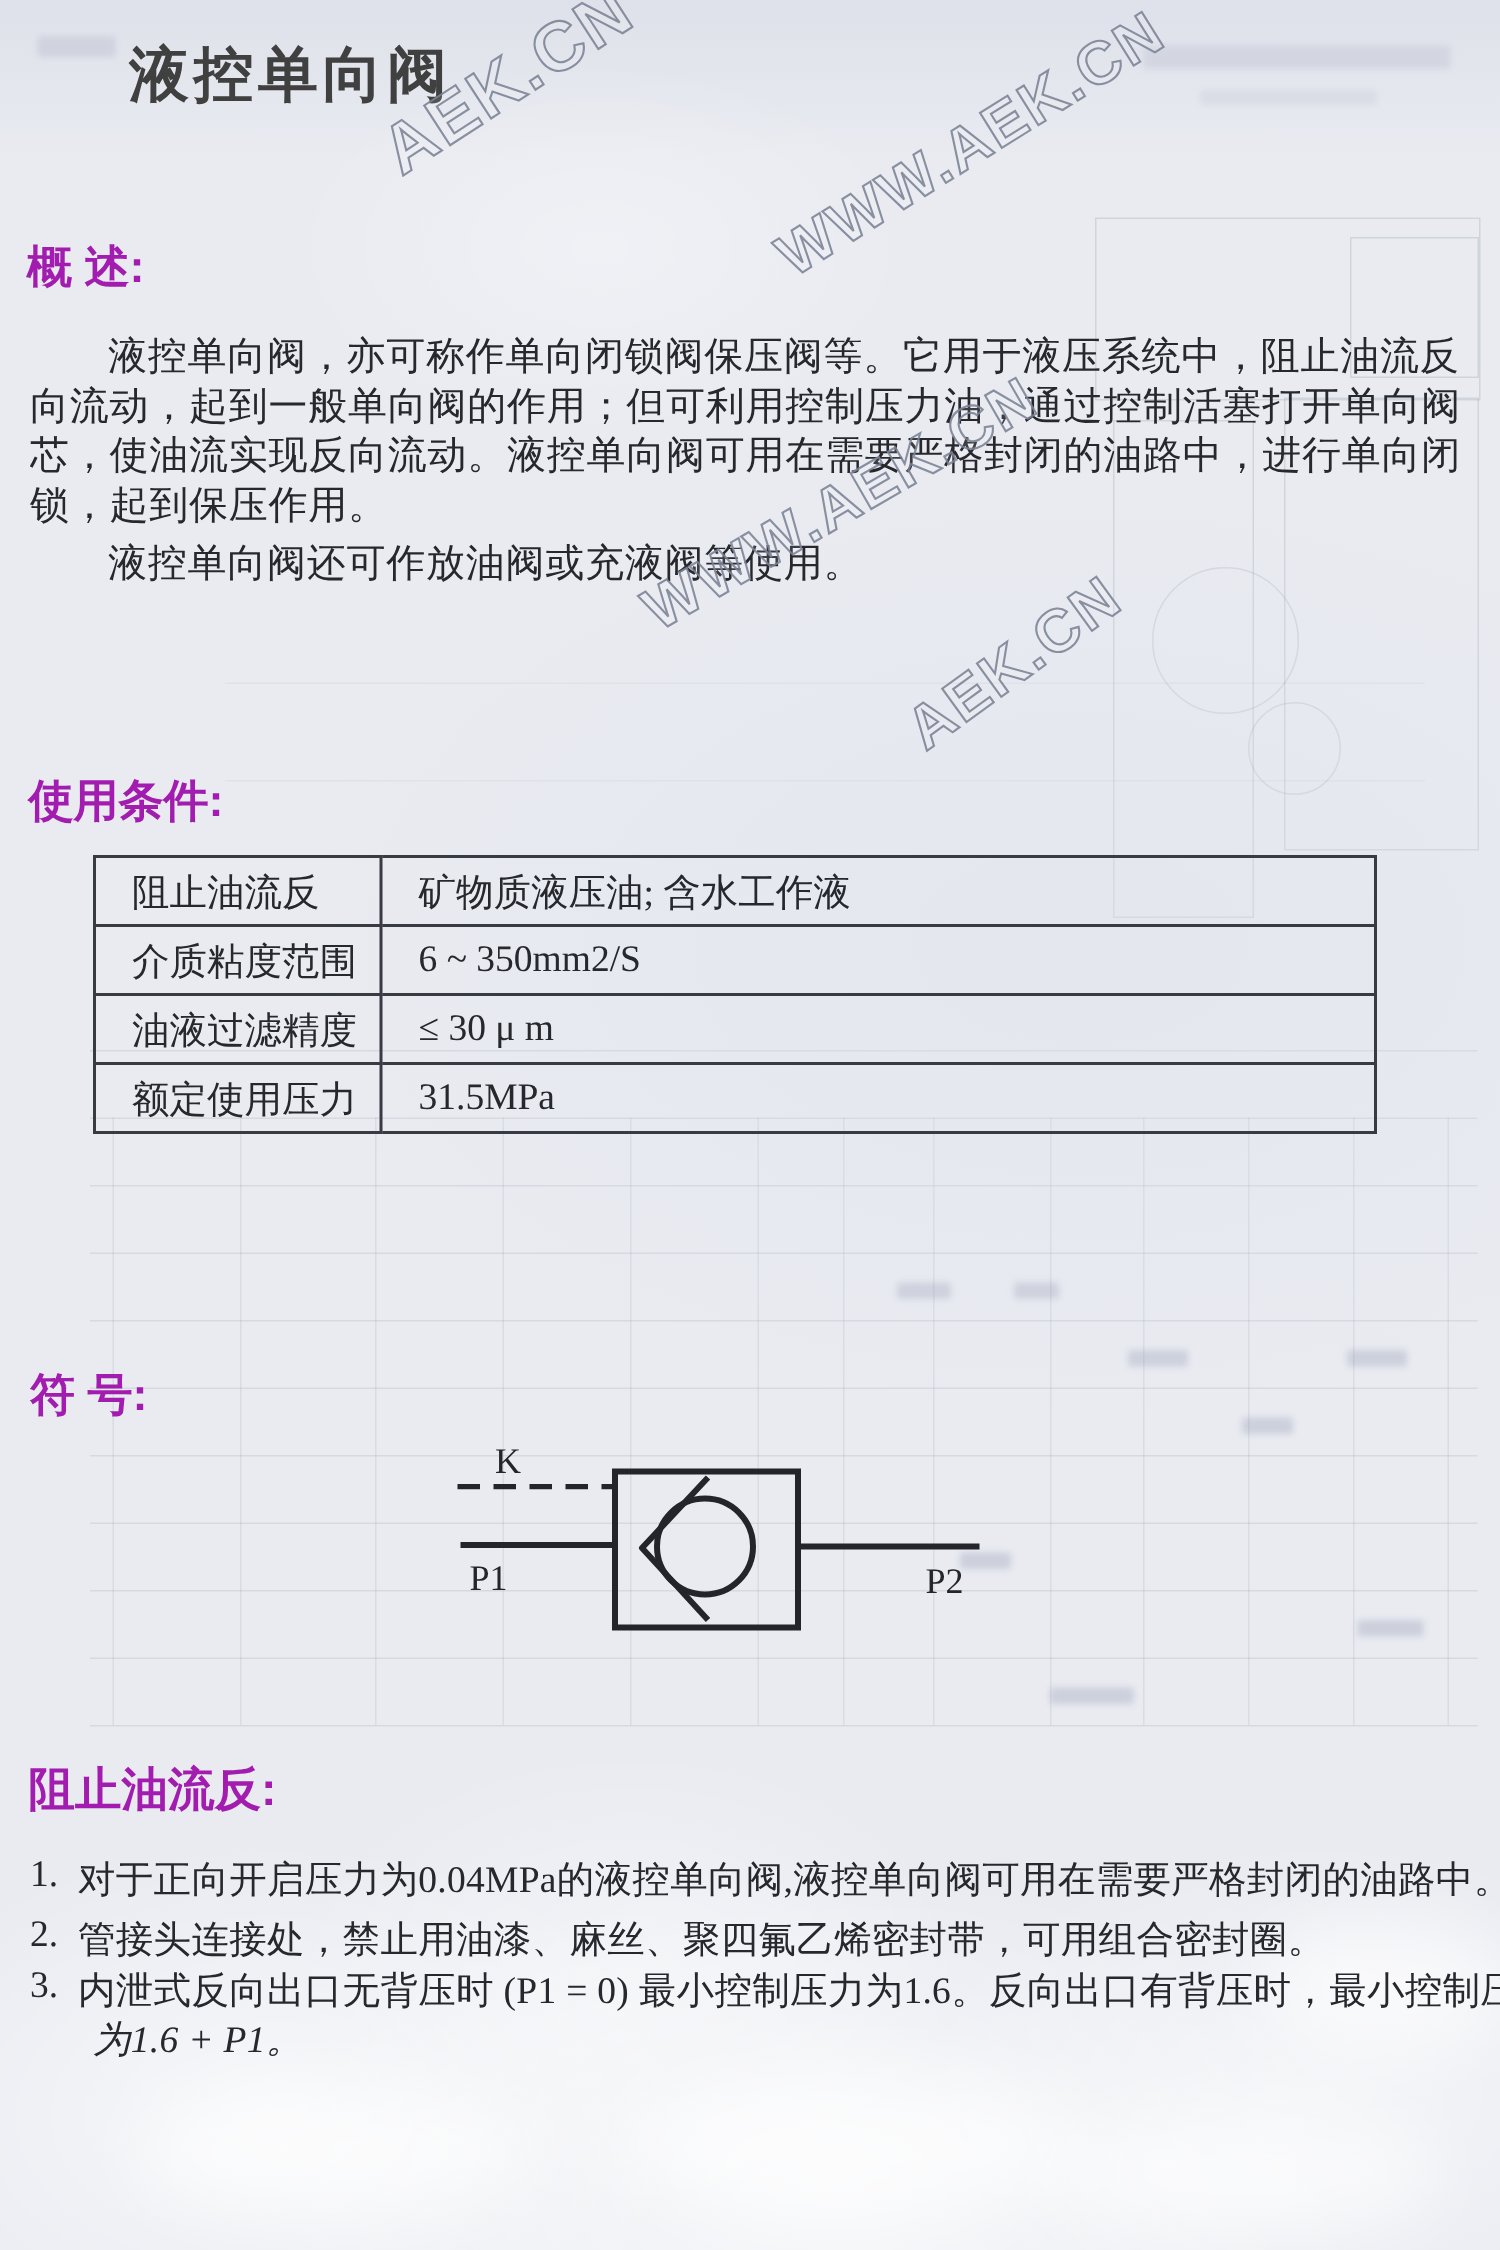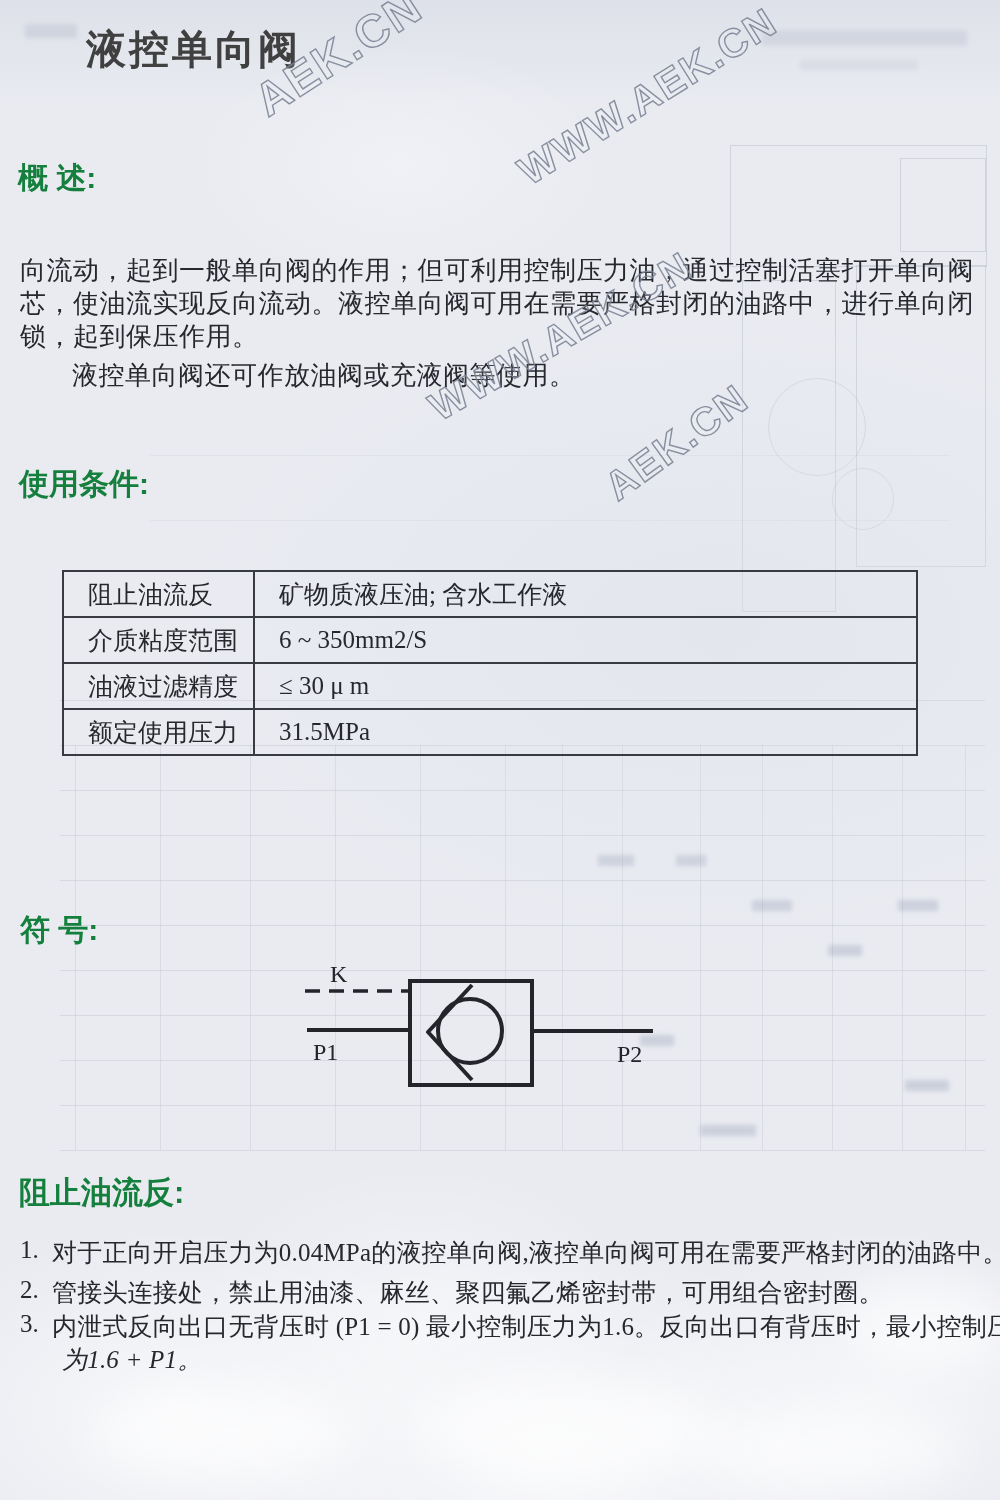--- a/index.html
+++ b/index.html
@@ -42,21 +42,21 @@
 
   .content { position:absolute; inset:0; z-index:3; }
 
   .title {
     position:absolute; left:86px; top:22px;
     font-family:"Liberation Sans", sans-serif; font-weight:700;
     font-size:40px; letter-spacing:3px; color:#404040; white-space:nowrap;
   }
   .h {
     position:absolute; font-family:"Liberation Sans", sans-serif; font-weight:700;
-    font-size:30px; color:#15803d; white-space:nowrap;
+    font-size:30px; color:#a21caf; white-space:nowrap;
   }
   .bline { position:absolute; font-size:26px; letter-spacing:.5px; white-space:nowrap; }
 
   table.cond {
     position:absolute; left:62px; top:570px; width:856px;
     border-collapse:collapse; table-layout:fixed;
   }
   table.cond td {
     border:2px solid #383b42; height:44px; font-size:25px;
     padding:0 0 0 24px; vertical-align:middle; white-space:nowrap; color:#26282d;
@@ -131,26 +131,27 @@
   <div class="wm" style="left:244px;top:26px;font-size:46px;transform:rotate(-33deg);">AEK.CN</div>
   <div class="wm" style="left:500px;top:74px;font-size:40px;transform:rotate(-32deg);">WWW.AEK.CN</div>
   <div class="wm" style="left:413px;top:314px;font-size:40px;transform:rotate(-30deg);">WWW.AEK.CN</div>
   <div class="wm" style="left:594px;top:420px;font-size:40px;transform:rotate(-36deg);">AEK.CN</div>
 
   <div class="content">
 
     <div class="title">液控单向阀</div>
 
     <div class="h" style="left:18px;top:158px;">概 述:</div>
+    <div class="bline" style="left:72px;top:220px;">液控单向阀，亦可称作单向闭锁阀保压阀等。它用于液压系统中，阻止油流反</div>
     <div class="bline" style="left:20px;top:253px;">向流动，起到一般单向阀的作用；但可利用控制压力油，通过控制活塞打开单向阀</div>
     <div class="bline" style="left:20px;top:286px;">芯，使油流实现反向流动。液控单向阀可用在需要严格封闭的油路中，进行单向闭</div>
     <div class="bline" style="left:20px;top:319px;">锁，起到保压作用。</div>
     <div class="bline" style="left:72px;top:358px;">液控单向阀还可作放油阀或充液阀等使用。</div>
 
-    <div class="h" style="left:19px;top:464px;text-align:center;">使用条件:</div>
+    <div class="h" style="left:19px;top:514px;text-align:center;">使用条件:</div>
     <table class="cond">
       <tbody>
           <tr>
         <td class="lab">阻止油流反</td>
         <td>矿物质液压油; 含水工作液</td>
       </tr>
       <tr>
         <td class="lab">介质粘度范围</td>
         <td>6 ~ 350mm2/S</td>
       </tr>

